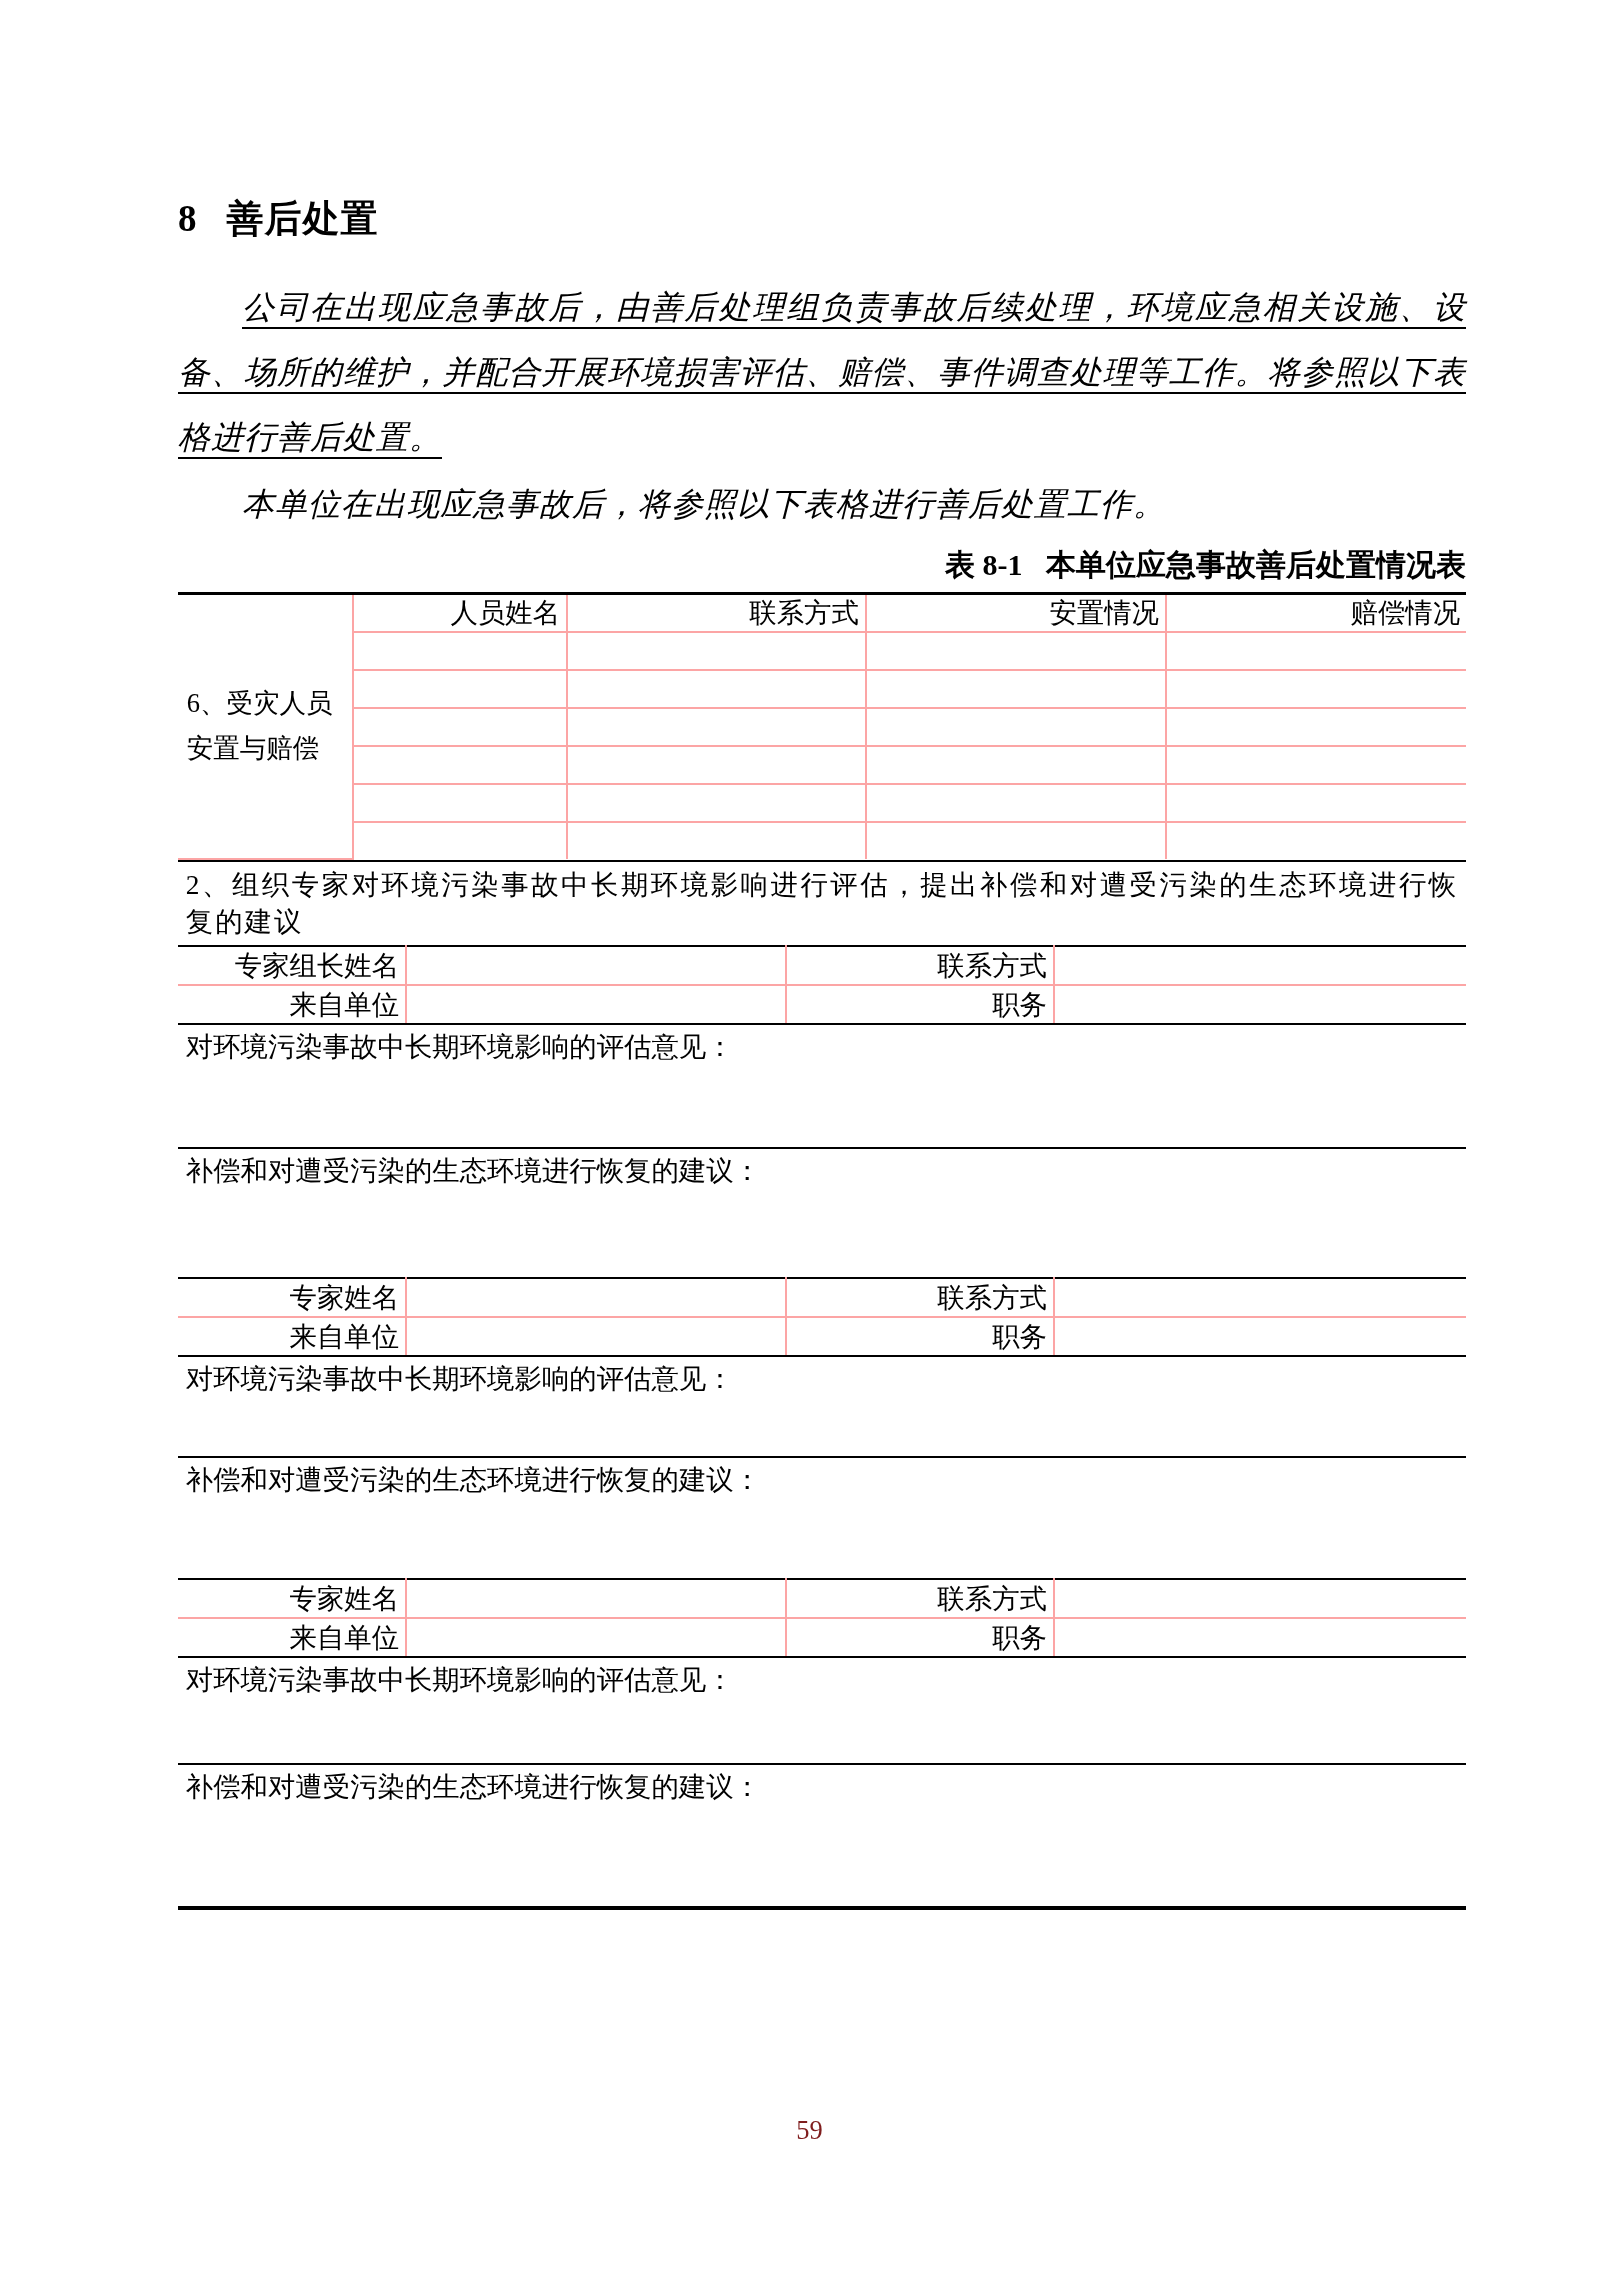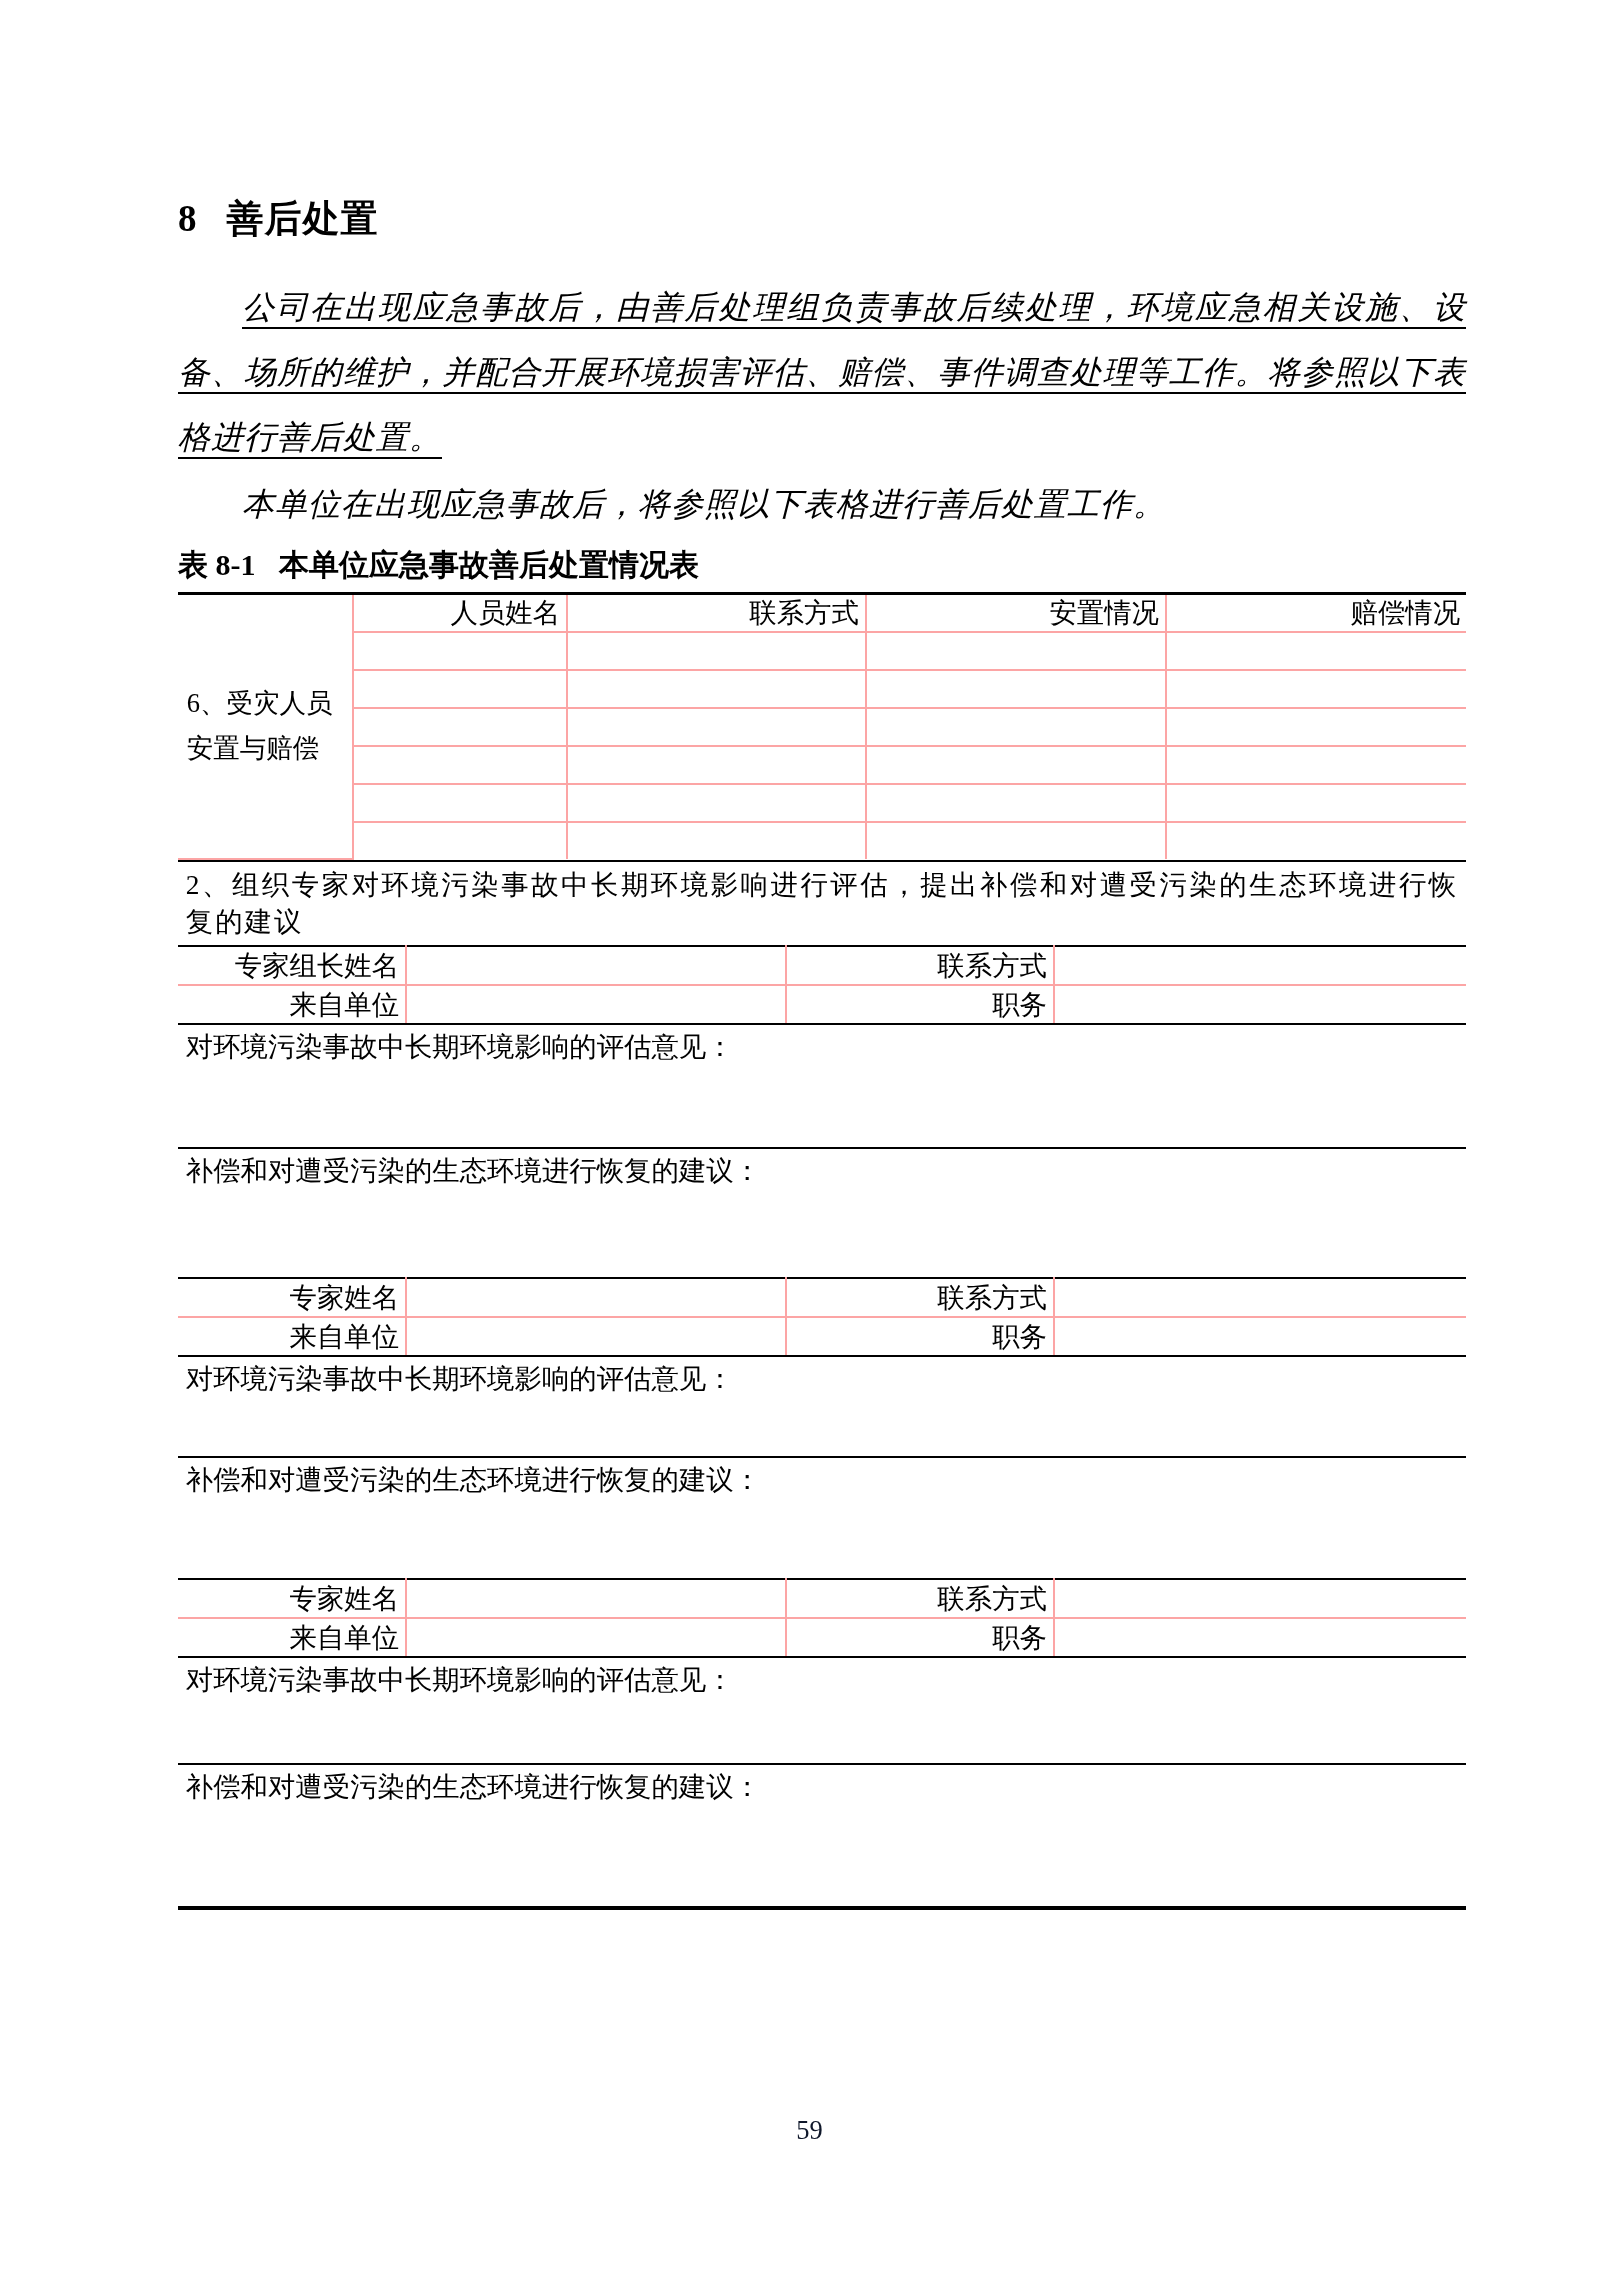--- a/index.html
+++ b/index.html
@@ -12,21 +12,21 @@
   .heading { font-size:37px; font-weight:bold; margin:0 0 31px 0; letter-spacing:1px; }
   .heading .h-num { margin-right:29px; }
 
   .para { margin:0; font-size:32px; letter-spacing:1px; line-height:65px; text-align:justify;font-style:italic; }
   .para-underline {
     text-indent:2em; text-decoration:underline;
     text-underline-offset:8.8px; text-decoration-thickness:2px;
   }
   .para-indent { text-indent:2em; margin-top:2px; }
 
-  .caption { text-align:left; font-size:30px; font-weight:bold; margin:7.8px 0 5.9px 0; }
+  .caption { text-align:right; font-size:30px; font-weight:bold; margin:7.8px 0 5.9px 0; }
   .caption .cap-title { margin-left:23.5px; }
 
   .table-outer { border-top:3.9px solid #000; border-bottom:4.9px solid #000; }
 
   table { border-collapse:collapse; width:100%; table-layout:fixed; }
   td { font-size:27.4px; border:2px solid #fca5a5; padding:0 5.9px; overflow:hidden; }
   td.lbl { text-align:right; vertical-align:middle; }
   tr.no-top td { border-top:none; }
   tr.no-bot td { border-bottom:none; }
   td.edge-l { border-left:none; }
@@ -50,21 +50,21 @@
   .b3-assess{height:107px;} .b3-sugg{height:143px;}
 
   
   .grid4 { border-top:2.9px solid #000; }
   .grid4 col.c0{width:17.7%} .grid4 col.c1{width:29.5%}
   .grid4 col.c2{width:20.8%} .grid4 col.c3{width:32.0%}
   .grid4 td{height:37px;margin-top:18px;}
 
   .page-number {
     position:absolute; left:0; top:2115px; width:100%;
-    text-align:center; font-size:26.5px; color:#0f172a;
+    text-align:center; font-size:26.5px; color:#7f1d1d;
   }
 </style>
 </head>
 <body>
 
 <div class="content">
 
   <h1 class="heading">
     <span class="h-num">8</span><span>善后处置</span>
   </h1>

